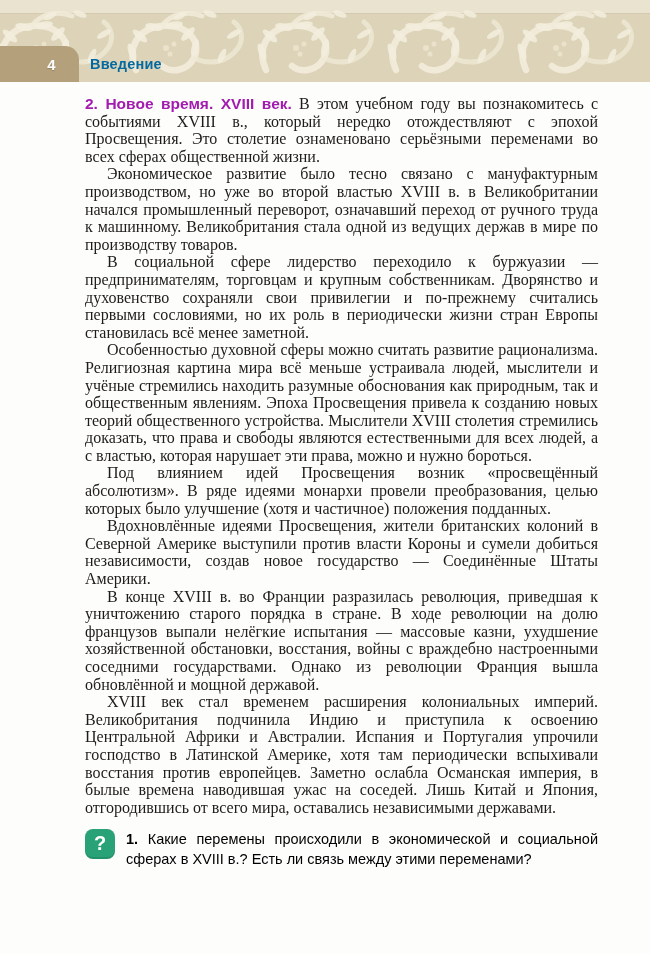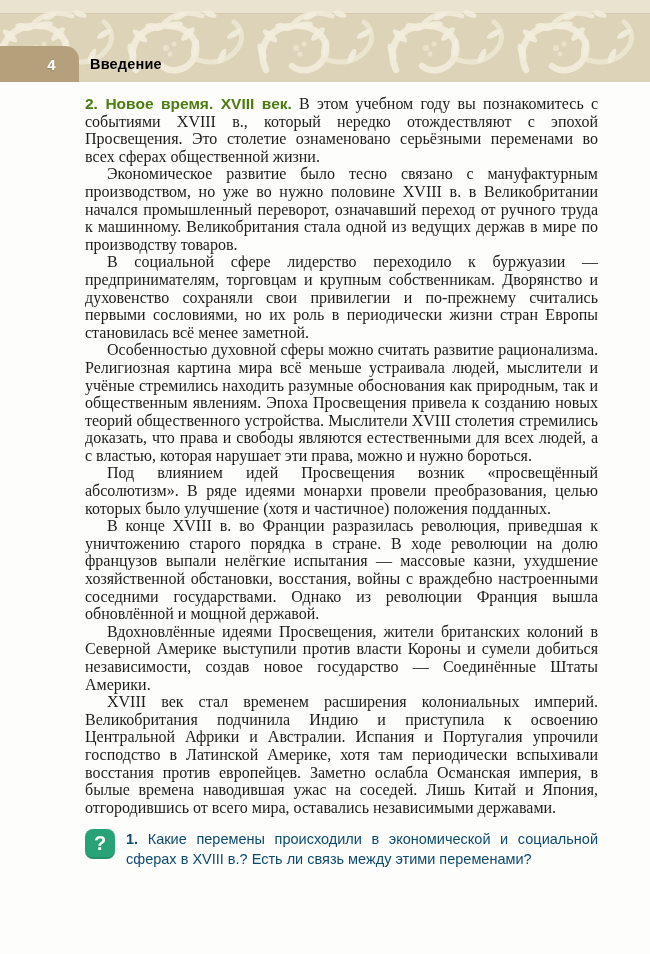--- a/index.html
+++ b/index.html
@@ -16,49 +16,49 @@
     display:flex; align-items:center; justify-content:center;
   }
   .page-tab span {
     font-family:"Liberation Sans", sans-serif; font-weight:700;
     font-size:15px; color:#ffffff; padding-left:24px;
     text-shadow:0 1px 1px rgba(90,70,40,.35);
   }
   .section-title {
     position:absolute; left:90px; top:56px;
     font-family:"Liberation Sans", sans-serif; font-weight:700;
-    font-size:14.5px; color:#000000; letter-spacing:.2px;
+    font-size:14.5px; color:#0369a1; letter-spacing:.2px;
   }
 
   
   .content { padding:13px 52px 0 85px; }
   .para {
     margin:0; text-indent:22px; text-align:justify;
     font-family:"Liberation Serif", serif; font-size:16px; line-height:17.6px;
     color:#1e1c1a; hyphens:auto; -webkit-hyphens:auto;
   }
   .para.first { text-indent:0; }
   .lead-heading {
     font-family:"Liberation Sans", sans-serif; font-weight:700;
-    font-size:15.5px; color:#4d7c0f;
+    font-size:15.5px; color:#a21caf;
   }
 
   
   .question { display:flex; gap:11px; margin-top:13px; align-items:flex-start; }
   .q-icon {
     flex:0 0 30px; width:30px; height:30px; border-radius:8px;
     background:#2aa277; color:#ffffff; text-align:center;
     font-family:"Liberation Sans", sans-serif; font-weight:700;
     font-size:20px; line-height:29px;
     box-shadow: inset 0 -2px 0 rgba(0,60,40,.15);
   }
   .q-text {
     margin:1px 0 0 0; text-align:justify;
     font-family:"Liberation Sans", sans-serif; font-size:14.5px;
-    line-height:19.5px; color:#0c4a6e;
+    line-height:19.5px; color:#000000;
   }
   .q-text b { font-weight:700; }
 </style>
 </head>
 <body>
 
 <div class="page">
 
   <header class="band">
     <svg width="650" height="82" viewBox="0 0 650 82" aria-hidden="true">
@@ -100,26 +100,26 @@
       <span>4</span>
     </div>
     <div class="section-title">Введение</div>
   </header>
 
   <main class="content">
     <p class="para first">
       <b class="lead-heading">2. Новое время. XVIII век.</b>
       <span>В этом учебном году вы познакомитесь с событиями XVIII в., который нередко отождествляют с эпохой Просвещения. Это столетие ознаменовано серьёзными переменами во всех сферах общественной жизни.</span>
     </p>
-    <p class="para">Экономическое развитие было тесно связано с мануфактурным производством, но уже во нужно половине XVIII в. в Великобритании начался промышленный переворот, означавший переход от ручного труда к машинному. Великобритания стала одной из ведущих держав в мире по производству товаров.</p>
+    <p class="para">Экономическое развитие было тесно связано с мануфактурным производством, но уже во второй властью XVIII в. в Великобритании начался промышленный переворот, означавший переход от ручного труда к машинному. Великобритания стала одной из ведущих держав в мире по производству товаров.</p>
     <p class="para">В социальной сфере лидерство переходило к буржуазии — предпринимателям, торговцам и крупным собственникам. Дворянство и духовенство сохраняли свои привилегии и по-прежнему считались первыми сословиями, но их роль в периодически жизни стран Европы становилась всё менее заметной.</p>
     <p class="para">Особенностью духовной сферы можно считать развитие рационализма. Религиозная картина мира всё меньше устраивала людей, мыслители и учёные стремились находить разумные обоснования как природным, так и общественным явлениям. Эпоха Просвещения привела к созданию новых теорий общественного устройства. Мыслители XVIII столетия стремились доказать, что права и свободы являются естественными для всех людей, а с властью, которая нарушает эти права, можно и нужно бороться.</p>
     <p class="para">Под влиянием идей Просвещения возник «просвещённый абсолютизм». В ряде идеями монархи провели преобразования, целью которых было улучшение (хотя и частичное) положения подданных.</p>
+    <p class="para">Вдохновлённые идеями Просвещения, жители британских колоний в Северной Америке выступили против власти Короны и сумели добиться независимости, создав новое государство — Соединённые Штаты Америки.</p>
     <p class="para">В конце XVIII в. во Франции разразилась революция, приведшая к уничтожению старого порядка в стране. В ходе революции на долю французов выпали нелёгкие испытания — массовые казни, ухудшение хозяйственной обстановки, восстания, войны с враждебно настроенными соседними государствами. Однако из революции Франция вышла обновлённой и мощной державой.</p>
-    <p class="para">Вдохновлённые идеями Просвещения, жители британских колоний в Северной Америке выступили против власти Короны и сумели добиться независимости, создав новое государство — Соединённые Штаты Америки.</p>
     <p class="para">XVIII век стал временем расширения колониальных империй. Великобритания подчинила Индию и приступила к освоению Центральной Африки и Австралии. Испания и Португалия упрочили господство в Латинской Америке, хотя там периодически вспыхивали восстания против европейцев. Заметно ослабла Османская империя, в былые времена наводившая ужас на соседей. Лишь Китай и Япония, отгородившись от всего мира, оставались независимыми державами.</p>
 
     <div class="question">
       <div class="q-icon">
         <span>?</span>
       </div>
       <p class="q-text">
         <b>1.</b>
         <span>Какие перемены происходили в экономической и социальной сферах в XVIII в.? Есть ли связь между этими переменами?</span>
       </p>

